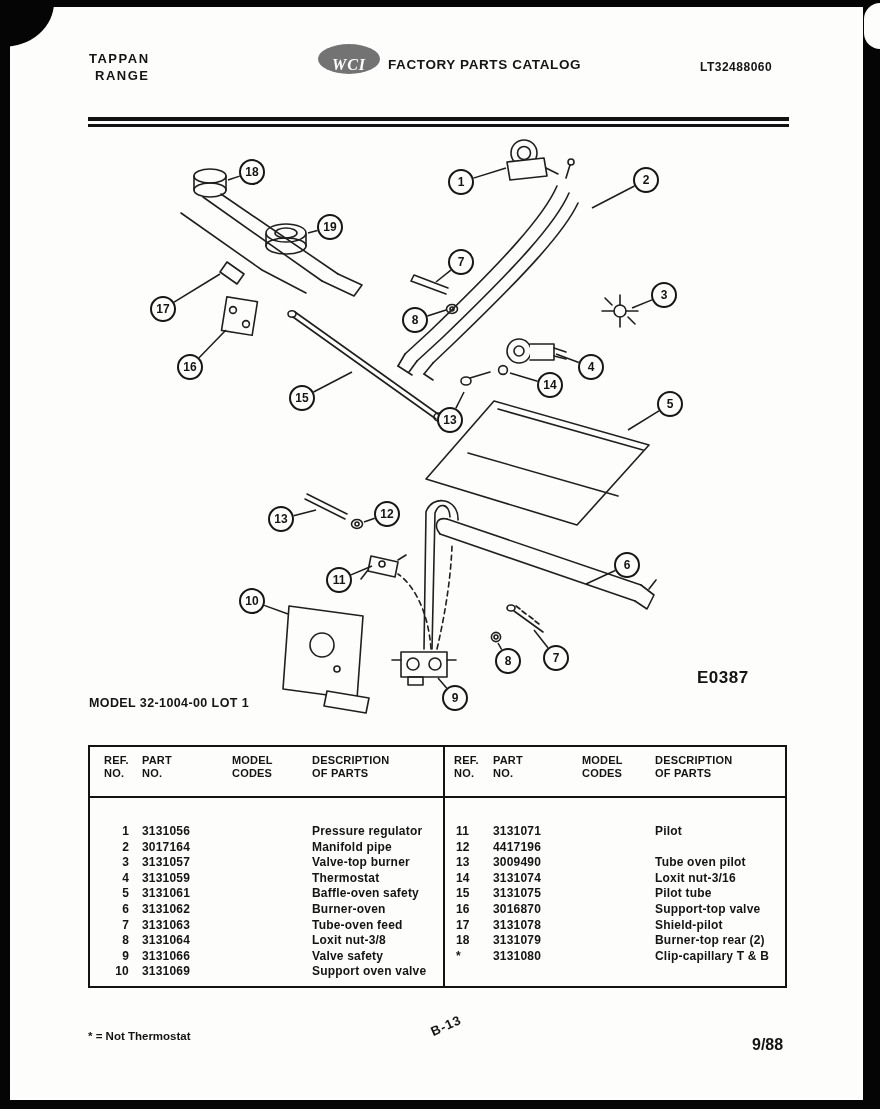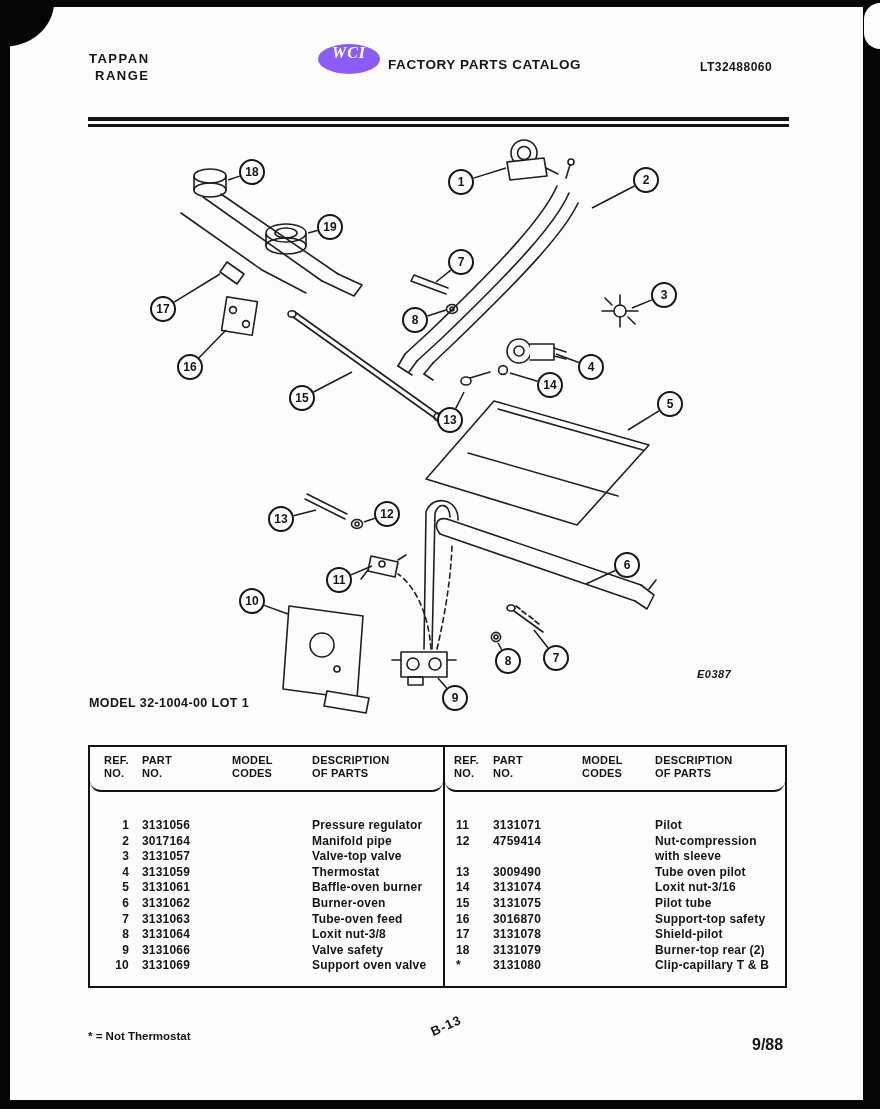--- a/index.html
+++ b/index.html
@@ -10,46 +10,46 @@
   
   .frame-top    { position:absolute; top:0; left:0; width:100%; height:7px; background:#050505; }
   .frame-left   { position:absolute; top:0; left:0; width:10px; height:100%; background:#050505; }
   .frame-right  { position:absolute; top:0; right:0; width:17px; height:100%; background:#050505; }
   .frame-bottom { position:absolute; bottom:0; left:0; width:100%; height:9px; background:#050505; }
   .corner-blob  { position:absolute; top:0; left:0; width:54px; height:47px; background:#050505; border-radius:0 0 95% 0; }
   .page-curl    { position:absolute; top:3px; right:0; width:16px; height:46px; background:#fdfdfb; border-radius:16px 0 0 16px; }
 
   
   .brand { position:absolute; left:89px; top:50px; font-size:13px; font-weight:700; letter-spacing:1.5px; line-height:17px;text-align:right; }
-  .logo  { position:absolute; left:318px; top:44px; width:62px; height:30px; background:#8b5cf6; border-radius:50%;
-           display:flex; align-items:flex-start; justify-content:center; }
+  .logo  { position:absolute; left:318px; top:44px; width:62px; height:30px; background:#737373; border-radius:50%;
+           display:flex; align-items:flex-end; justify-content:center; }
   .logo span { color:#fff; font-style:italic; font-weight:700; font-size:16px; letter-spacing:1px;
                font-family:"Liberation Serif", serif; }
   .cat-title { position:absolute; left:388px; top:57px; font-size:13.5px; font-weight:700; letter-spacing:0.6px; }
   .doc-num   { position:absolute; left:700px; top:60px; font-size:12px; font-weight:700; letter-spacing:0.5px; }
   .rule { position:absolute; left:88px; width:701px; height:3.5px; background:#131313; }
   .rule-1 { top:117px; } .rule-2 { top:123.5px; }
 
   
   #diagram-art, #leader-svg { position:absolute; left:0; top:0; pointer-events:none; }
   #leader-svg line { stroke:#1c1c1c; stroke-width:1.5; }
   #callout-layer { position:absolute; inset:0; pointer-events:none; }
   .callout { position:absolute; width:26px; height:26px; border:2px solid #161616; border-radius:50%;
              background:#fdfdfb; display:flex; align-items:center; justify-content:center;
              font-size:12px; font-weight:700; }
   .model-label  { position:absolute; left:89px; top:696px; font-size:12.5px; font-weight:700; letter-spacing:0.4px; }
-  .diagram-code { position:absolute; left:697px; top:668px; font-size:11px; font-weight:700; letter-spacing:0.5px;font-style:italic; }
+  .diagram-code { position:absolute; left:697px; top:668px; font-size:17px; font-weight:700; letter-spacing:0.5px; }
 
   
   .parts-table { position:absolute; left:88px; top:745px; width:699px; height:243px;
                  border:2px solid #131313; display:flex; }
   .t-half { display:flex; flex-direction:column; }
   .t-left { width:355px; border-right:2px solid #131313; }
   .t-right { flex:1; }
-  .thead { height:45px; border-bottom:2px solid #131313; display:grid; padding-top:7px;border-radius:11px; }
+  .thead { height:51px; border-bottom:2px solid #131313; display:grid; padding-top:7px; }
   .t-left  .thead, .t-left  .trow { grid-template-columns:38px 90px 80px 1fr; padding-left:14px; }
   .t-right .thead, .t-right .trow { grid-template-columns:39px 89px 73px 1fr; padding-left:9px; }
   .thcell { font-size:11px; font-weight:700; line-height:12px; letter-spacing:0.2px; }
   .thcell div { margin-bottom:1px; }
   .tbody { padding-top:26px; display:flex; flex-direction:column; }
   .trow { display:grid; }
   .tcell { font-size:12px; font-weight:700; line-height:15.6px; letter-spacing:0.2px; }
   .t-left .trow .c-ref { text-align:right; padding-right:13px; }
   .t-right .trow .c-ref { padding-left:2px; }
   .c-desc { white-space:pre-line; }
@@ -251,33 +251,33 @@
           <div class="trow">
             <div class="tcell c-ref">2</div>
             <div class="tcell c-part">3017164</div>
             <div class="tcell c-codes"></div>
             <div class="tcell c-desc">Manifold pipe</div>
           </div>
           <div class="trow">
             <div class="tcell c-ref">3</div>
             <div class="tcell c-part">3131057</div>
             <div class="tcell c-codes"></div>
-            <div class="tcell c-desc">Valve-top valve</div>
+            <div class="tcell c-desc">Valve-top burner</div>
           </div>
           <div class="trow">
             <div class="tcell c-ref">4</div>
             <div class="tcell c-part">3131059</div>
             <div class="tcell c-codes"></div>
             <div class="tcell c-desc">Thermostat</div>
           </div>
           <div class="trow">
             <div class="tcell c-ref">5</div>
             <div class="tcell c-part">3131061</div>
             <div class="tcell c-codes"></div>
-            <div class="tcell c-desc">Baffle-oven burner</div>
+            <div class="tcell c-desc">Baffle-oven safety</div>
           </div>
           <div class="trow">
             <div class="tcell c-ref">6</div>
             <div class="tcell c-part">3131062</div>
             <div class="tcell c-codes"></div>
             <div class="tcell c-desc">Burner-oven</div>
           </div>
           <div class="trow">
             <div class="tcell c-ref">7</div>
             <div class="tcell c-part">3131063</div>
@@ -322,24 +322,22 @@
         </div>
       <div class="tbody" id="right-rows">
           <div class="trow">
             <div class="tcell c-ref">11</div>
             <div class="tcell c-part">3131071</div>
             <div class="tcell c-codes"></div>
             <div class="tcell c-desc">Pilot</div>
           </div>
           <div class="trow">
             <div class="tcell c-ref">12</div>
-            <div class="tcell c-part">4759414</div>
-            <div class="tcell c-codes"></div>
-            <div class="tcell c-desc">Nut-compression
-with sleeve</div>
+            <div class="tcell c-part">4417196</div>
+            <div class="tcell c-codes"></div>
           </div>
           <div class="trow">
             <div class="tcell c-ref">13</div>
             <div class="tcell c-part">3009490</div>
             <div class="tcell c-codes"></div>
             <div class="tcell c-desc">Tube oven pilot</div>
           </div>
           <div class="trow">
             <div class="tcell c-ref">14</div>
             <div class="tcell c-part">3131074</div>
@@ -349,21 +347,21 @@
           <div class="trow">
             <div class="tcell c-ref">15</div>
             <div class="tcell c-part">3131075</div>
             <div class="tcell c-codes"></div>
             <div class="tcell c-desc">Pilot tube</div>
           </div>
           <div class="trow">
             <div class="tcell c-ref">16</div>
             <div class="tcell c-part">3016870</div>
             <div class="tcell c-codes"></div>
-            <div class="tcell c-desc">Support-top safety</div>
+            <div class="tcell c-desc">Support-top valve</div>
           </div>
           <div class="trow">
             <div class="tcell c-ref">17</div>
             <div class="tcell c-part">3131078</div>
             <div class="tcell c-codes"></div>
             <div class="tcell c-desc">Shield-pilot</div>
           </div>
           <div class="trow">
             <div class="tcell c-ref">18</div>
             <div class="tcell c-part">3131079</div>

